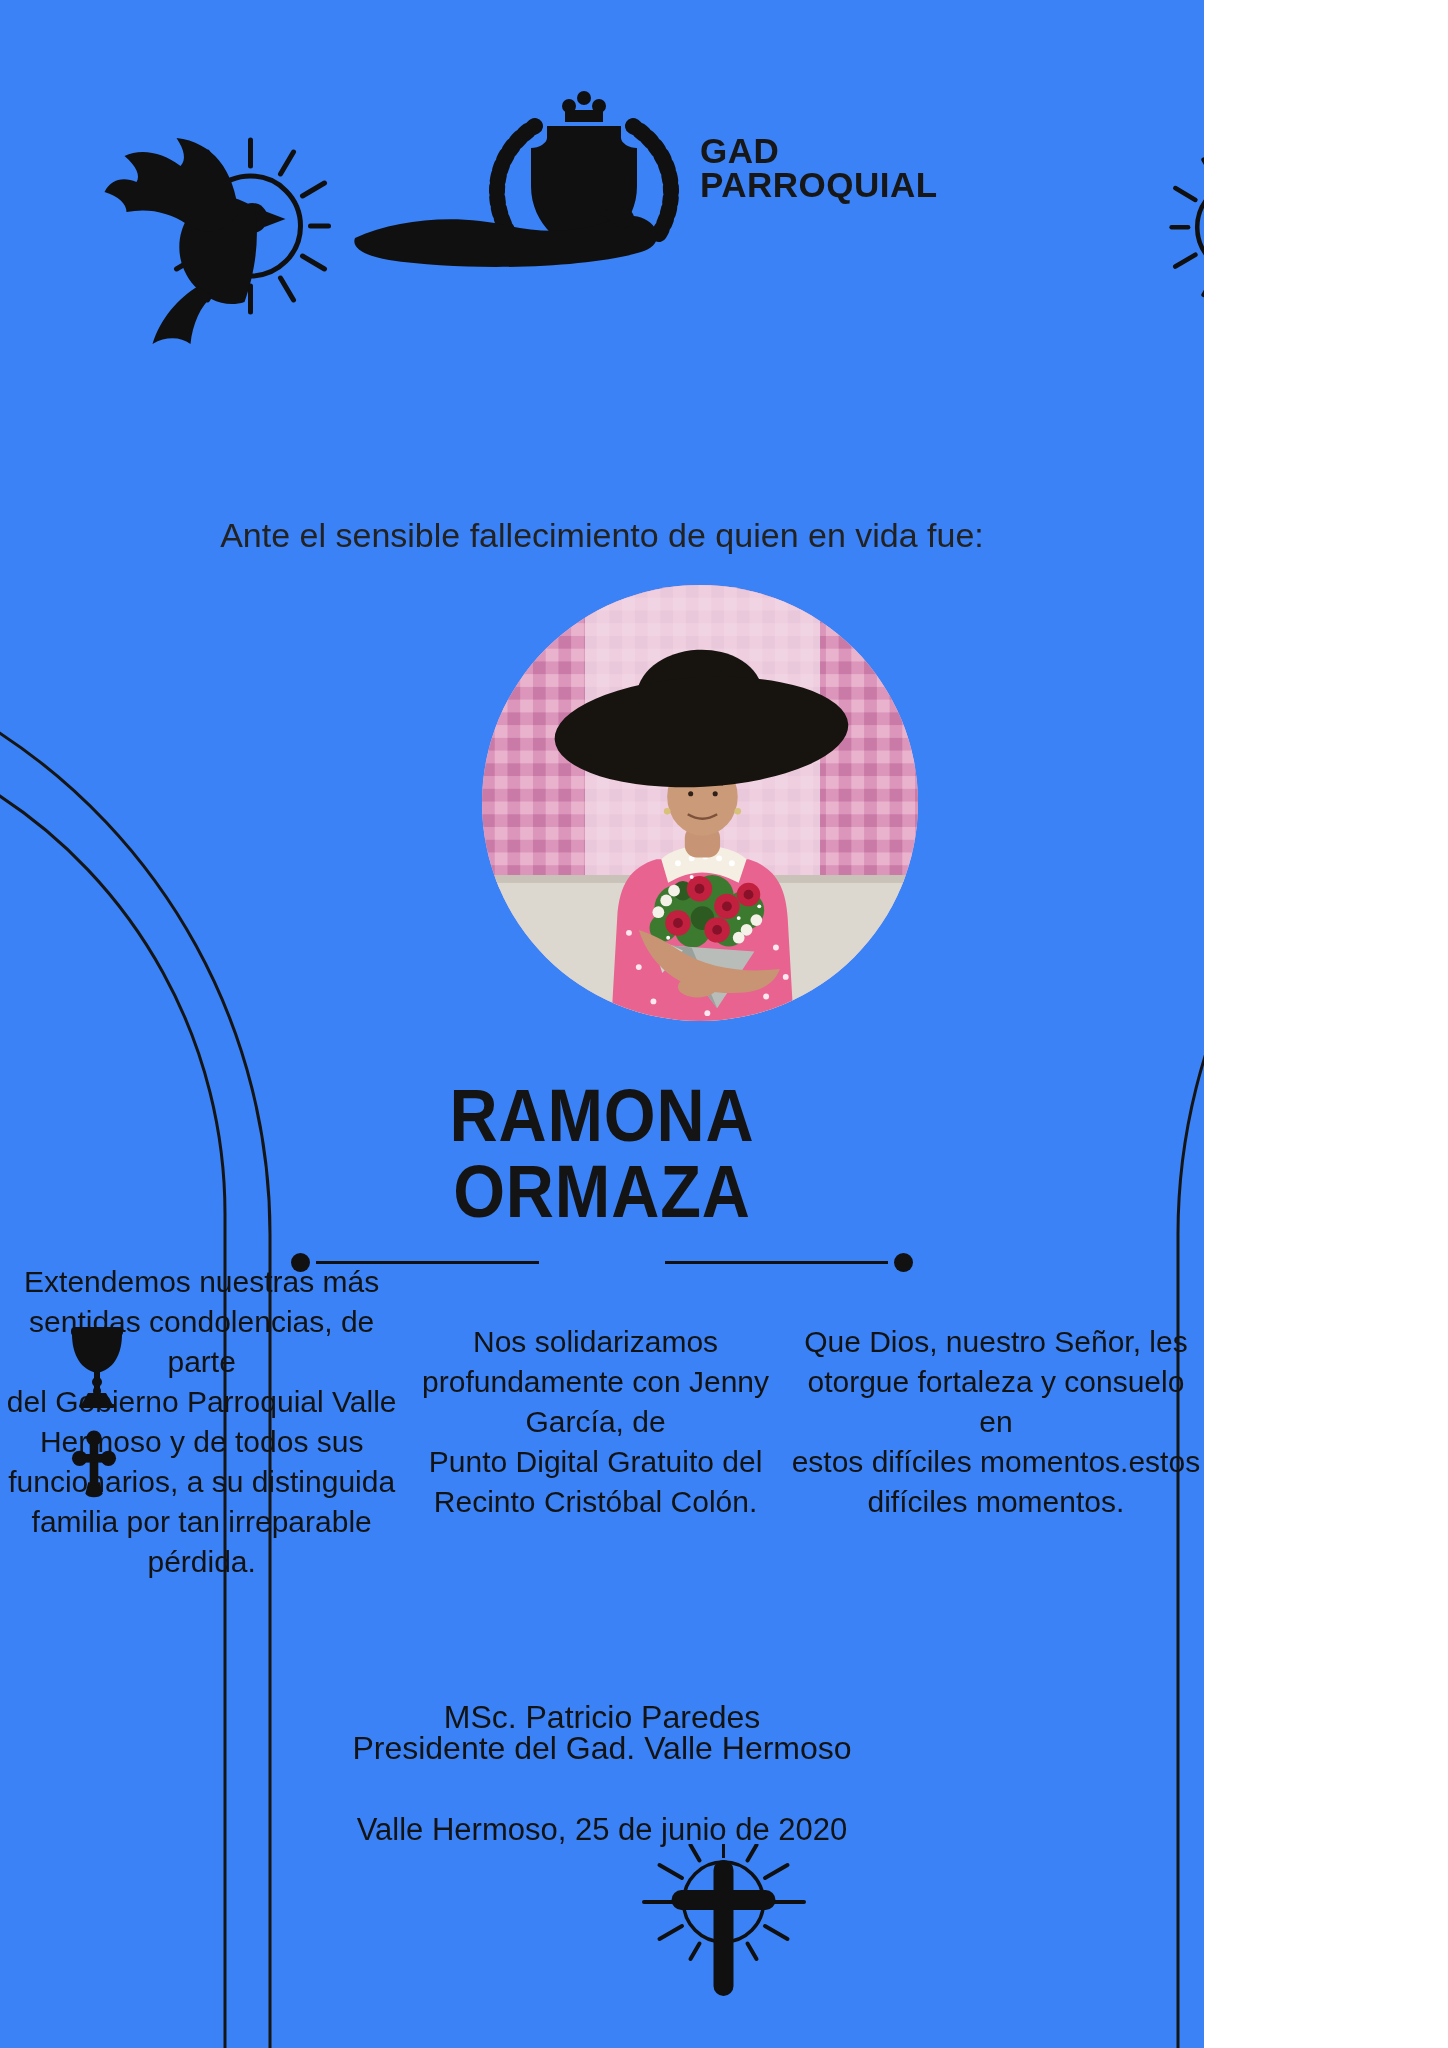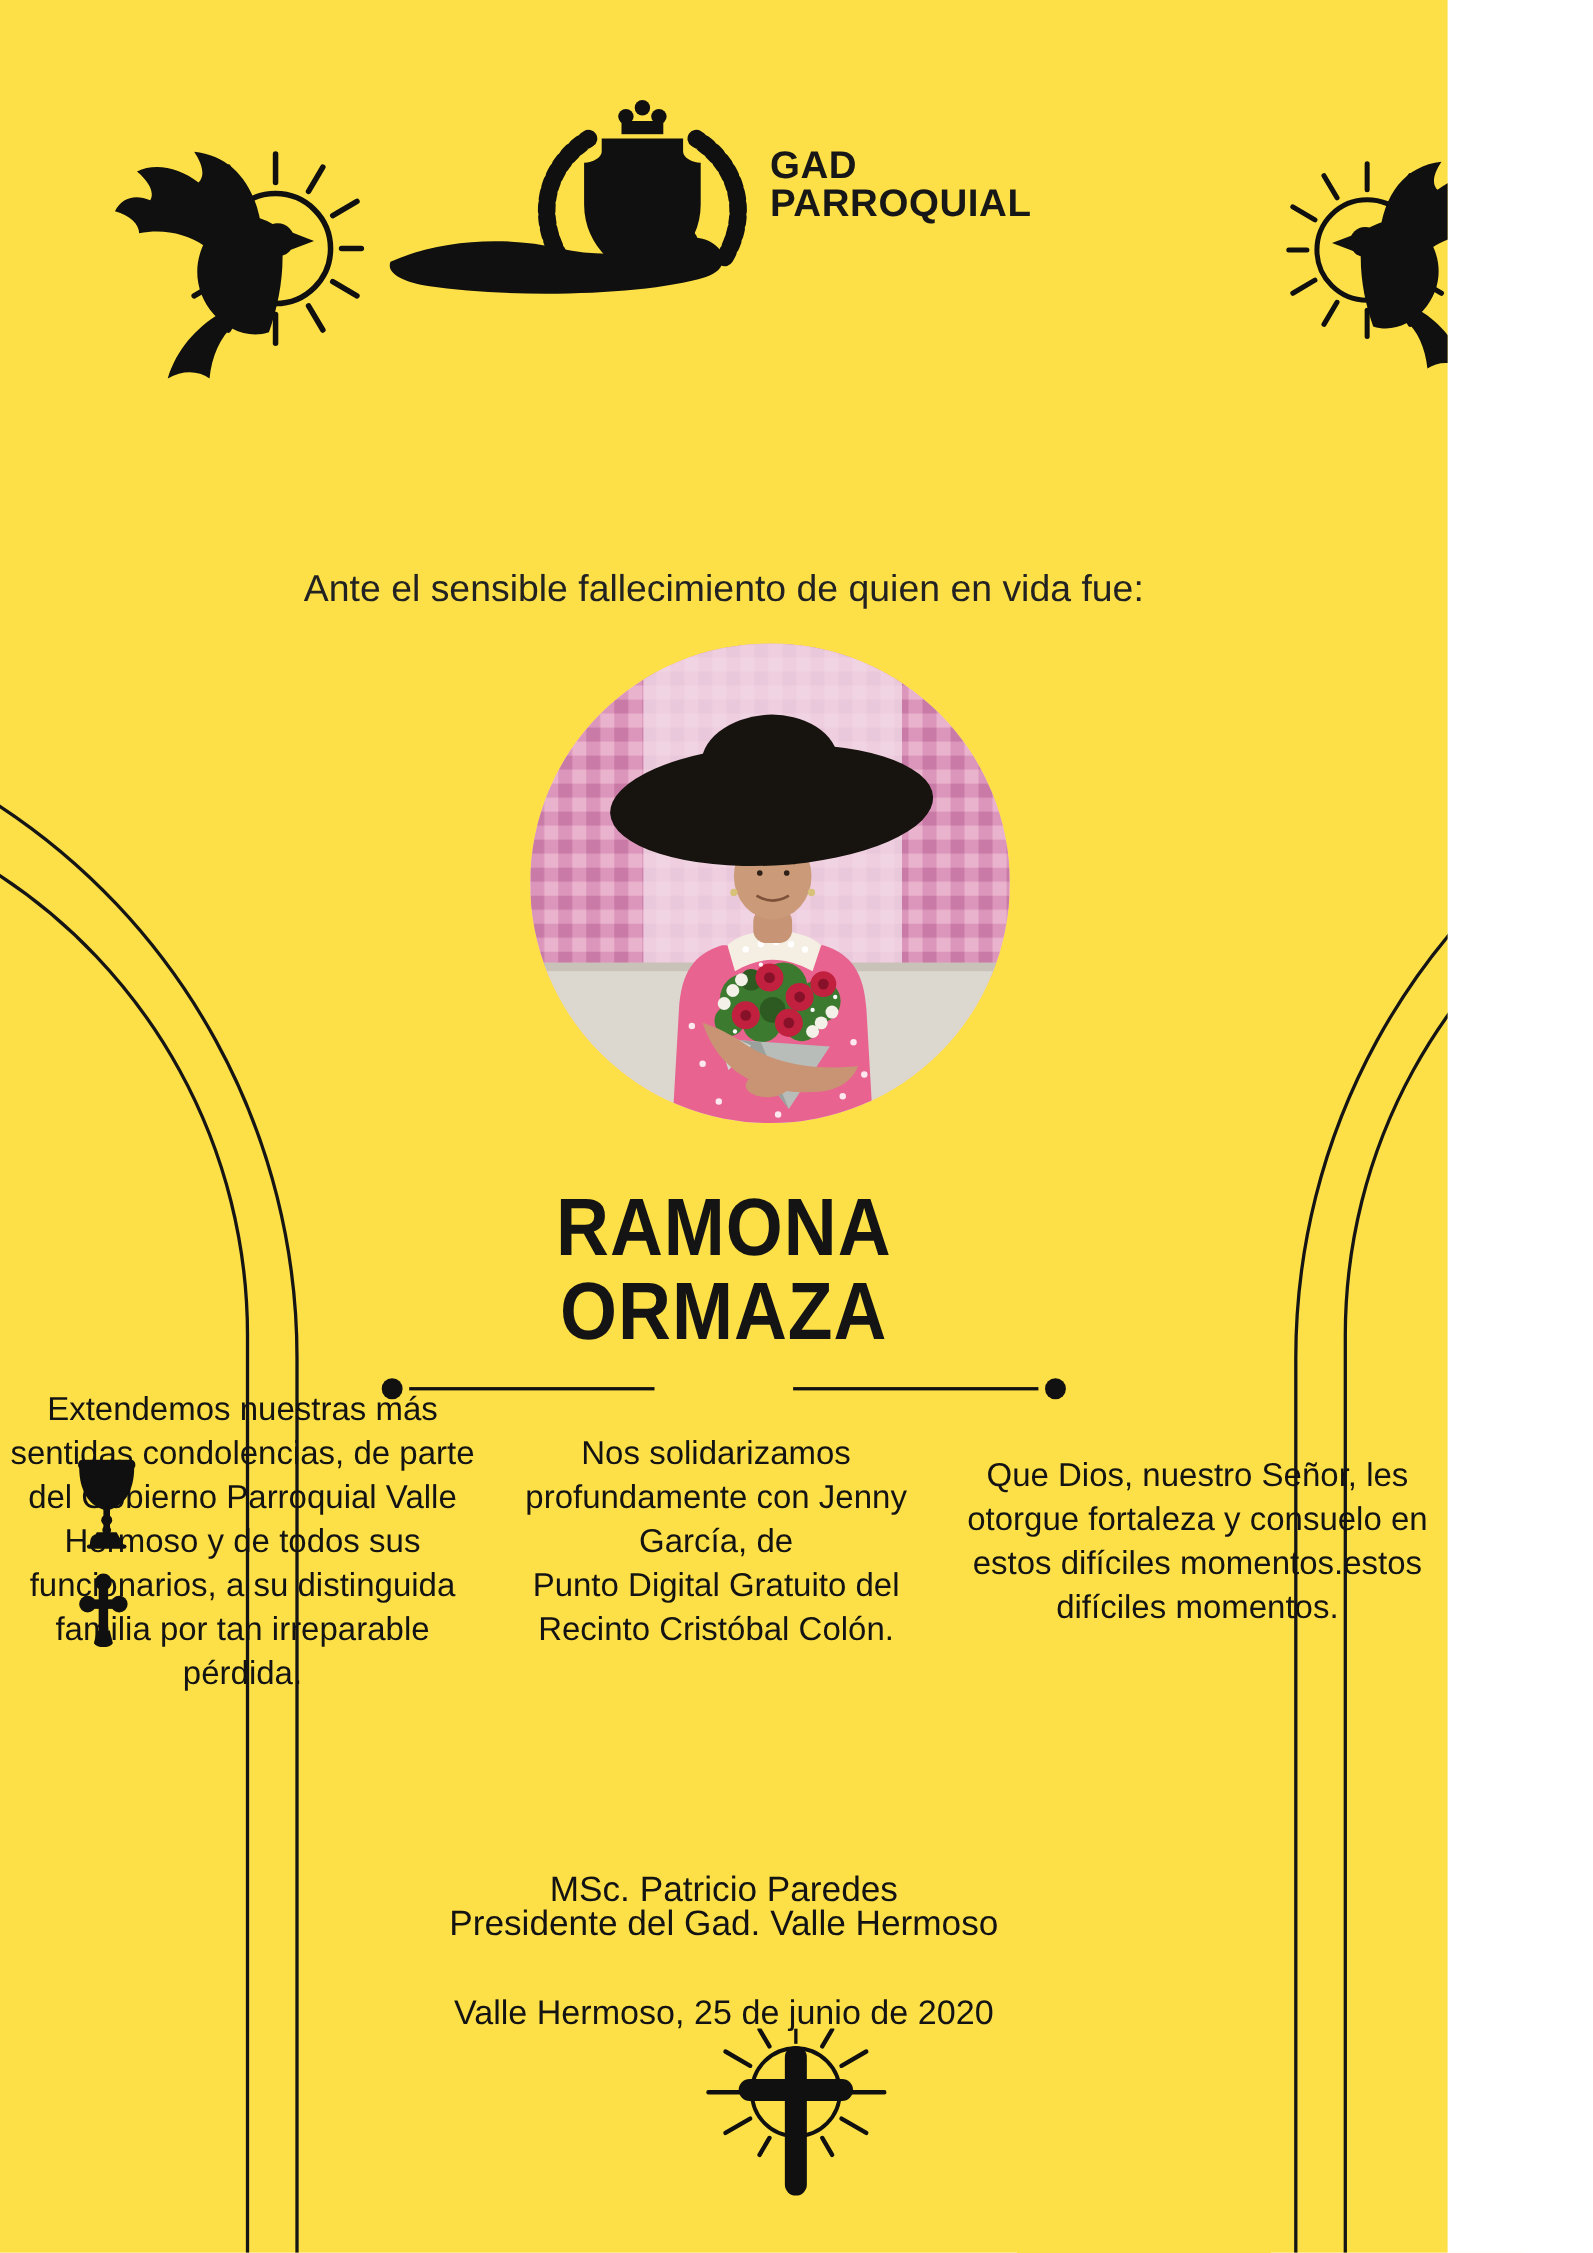--- a/index.html
+++ b/index.html
@@ -1,17 +1,17 @@
 <!DOCTYPE html>
 <html><head>
 <meta charset="utf-8">
 <style>
   html,body{margin:0;padding:0;background:#ffffff;}
   .page{
-    position:relative;width:1316px;height:2048px;background:#fde047;overflow:hidden;
+    position:relative;width:1204px;height:2048px;background:#3b82f6;overflow:hidden;
     font-family:"Liberation Sans",sans-serif;color:#111;
   }
   svg{display:block;}
   .abs{position:absolute;}
   .ink{fill:#101010;}
   
   .dove-left{left:100px;top:118px;}
   .dove-right{left:1168px;top:125px;transform:scaleX(-1);}
   .crest{left:348px;top:86px;}
   .logo-text{left:700px;top:134px;line-height:1;font-weight:700;letter-spacing:.5px;color:#171717;}

